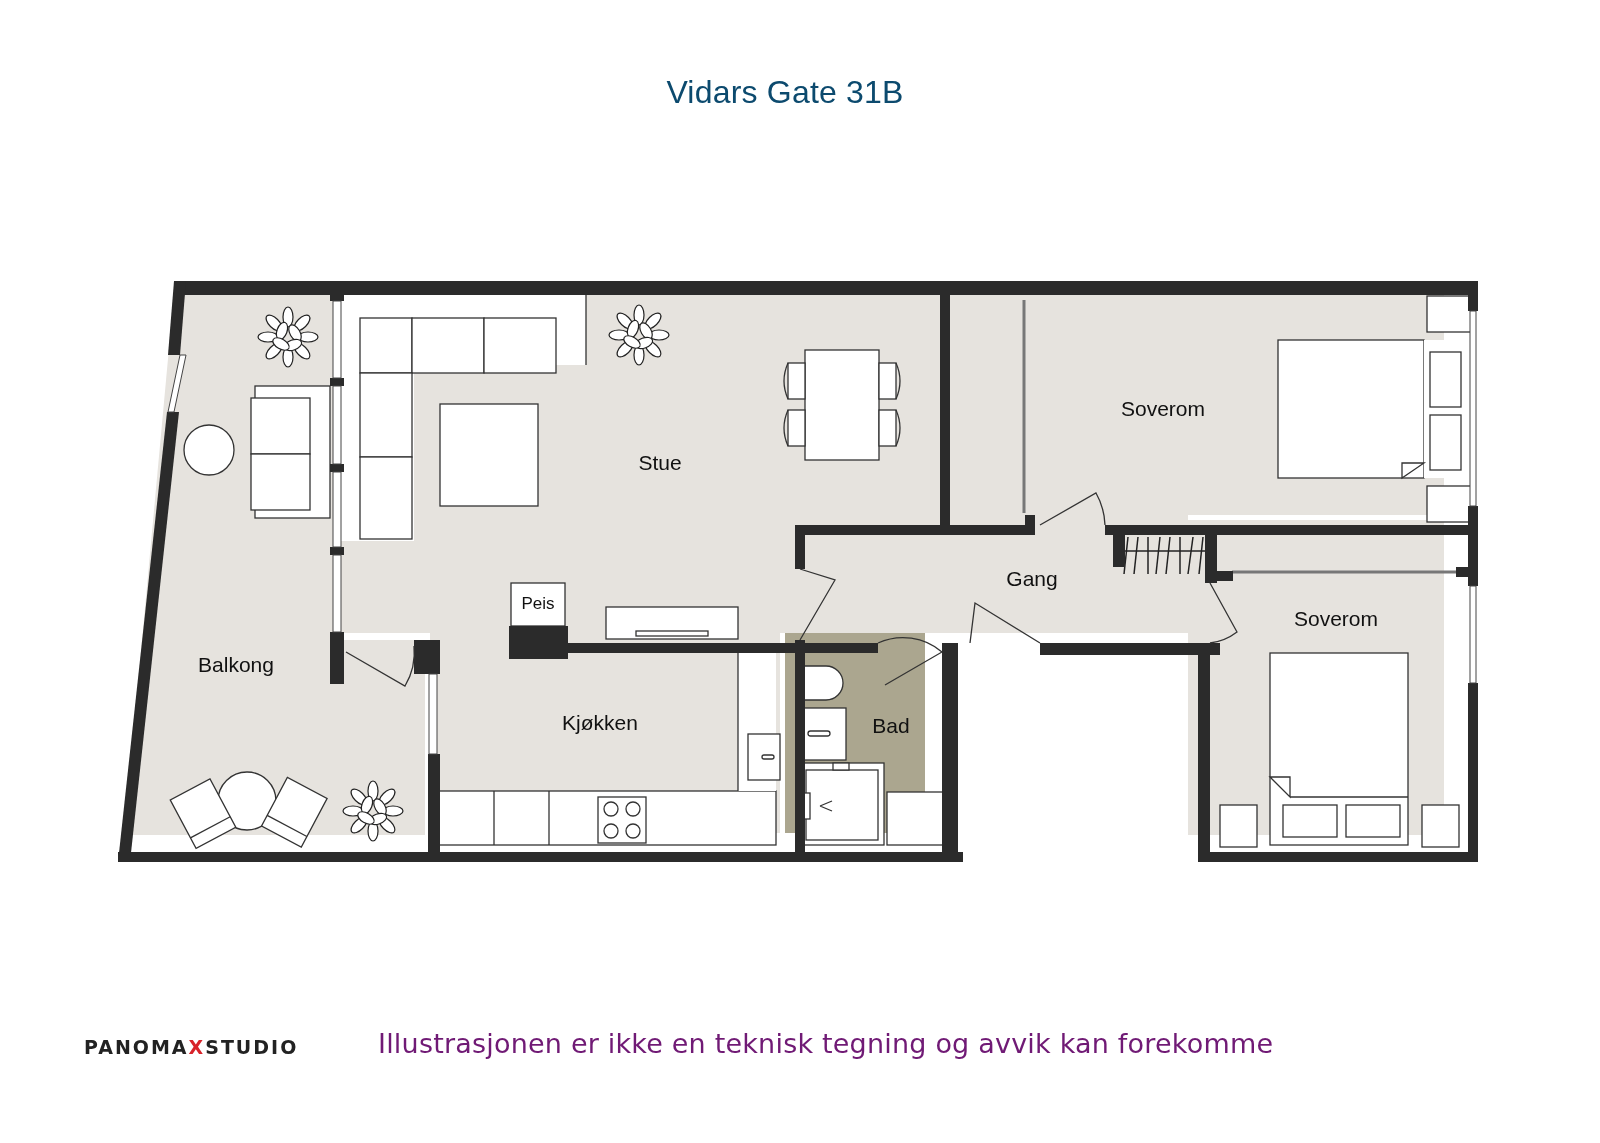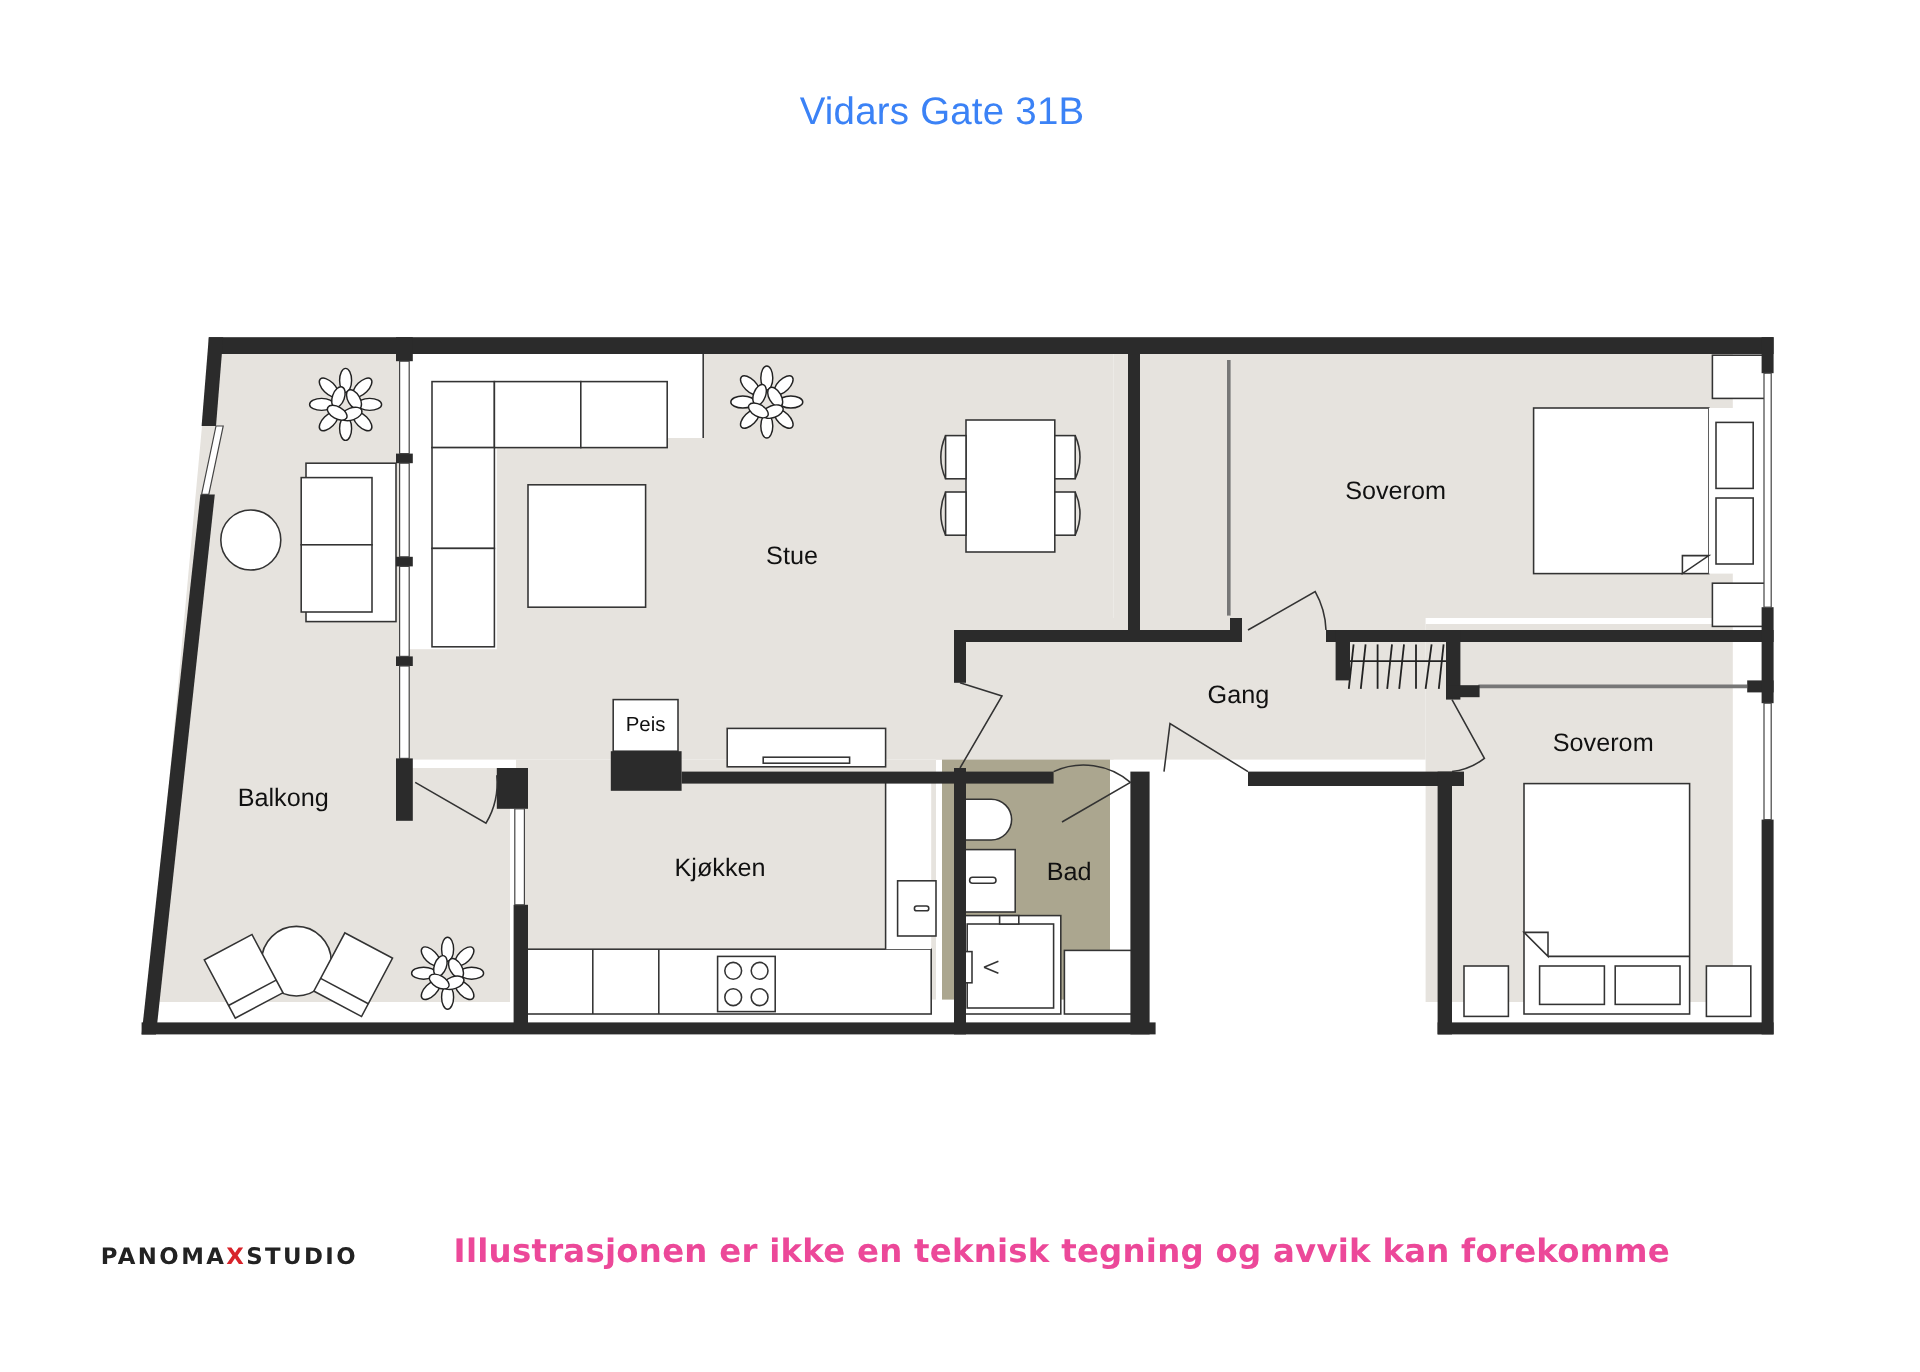--- a/index.html
+++ b/index.html
@@ -1,23 +1,23 @@
 <!DOCTYPE html>
 <html><head>
 <meta charset="utf-8">
 <style>
   html, body { margin:0; padding:0; background:#ffffff; }
   body { width:1600px; height:1143px; position:relative; overflow:hidden; font-family:"Liberation Sans", sans-serif; }
-  .title { position:absolute; left:0; top:74px; width:1570px; text-align:center; font-size:32px; color:#3b82f6; letter-spacing:0.2px; }
+  .title { position:absolute; left:0; top:74px; width:1570px; text-align:center; font-size:32px; color:#0c4a6e; letter-spacing:0.2px; }
   .plan { position:absolute; left:0; top:0; }
   .room-label { font-family:"Liberation Sans", sans-serif; font-size:21px; fill:#111; }
   .small-label { font-family:"Liberation Sans", sans-serif; font-size:17px; fill:#111; }
   .brand { position:absolute; left:84px; top:1036px; font-family:"DejaVu Sans", sans-serif; font-weight:bold; font-size:19px; letter-spacing:2px; color:#222;text-align:right; }
   .brand .x { color:#d8232a; }
-  .disclaimer { position:absolute; left:378px; top:1028px; font-family:"DejaVu Sans", sans-serif; font-size:27px; color:#ec4899; font-weight:700; letter-spacing:0.2px; }
+  .disclaimer { position:absolute; left:378px; top:1028px; font-family:"DejaVu Sans", sans-serif; font-size:27px; color:#701a75; font-weight:400; letter-spacing:0.2px; }
 </style>
 </head>
 <body>
 
 <div class="title">Vidars Gate 31B</div>
 
 <svg class="plan" width="1600" height="1143" viewBox="0 0 1600 1143">
   <defs>
     <g id="plant">
       <g fill="#fff" stroke="#222" stroke-width="1.2">

